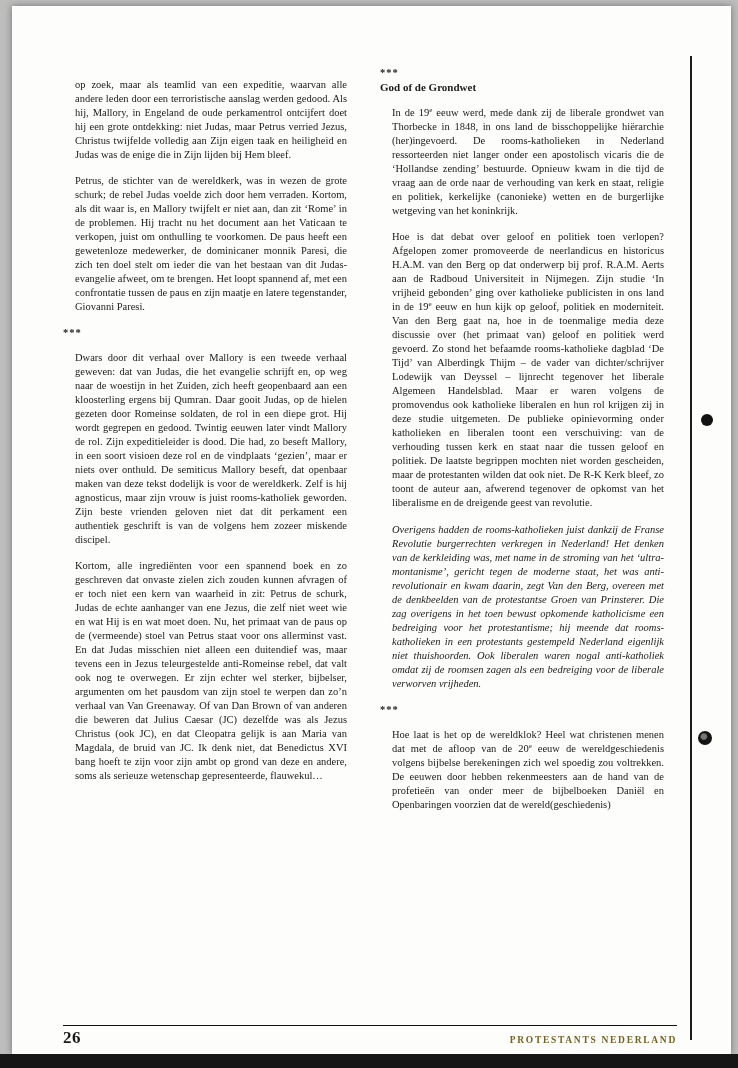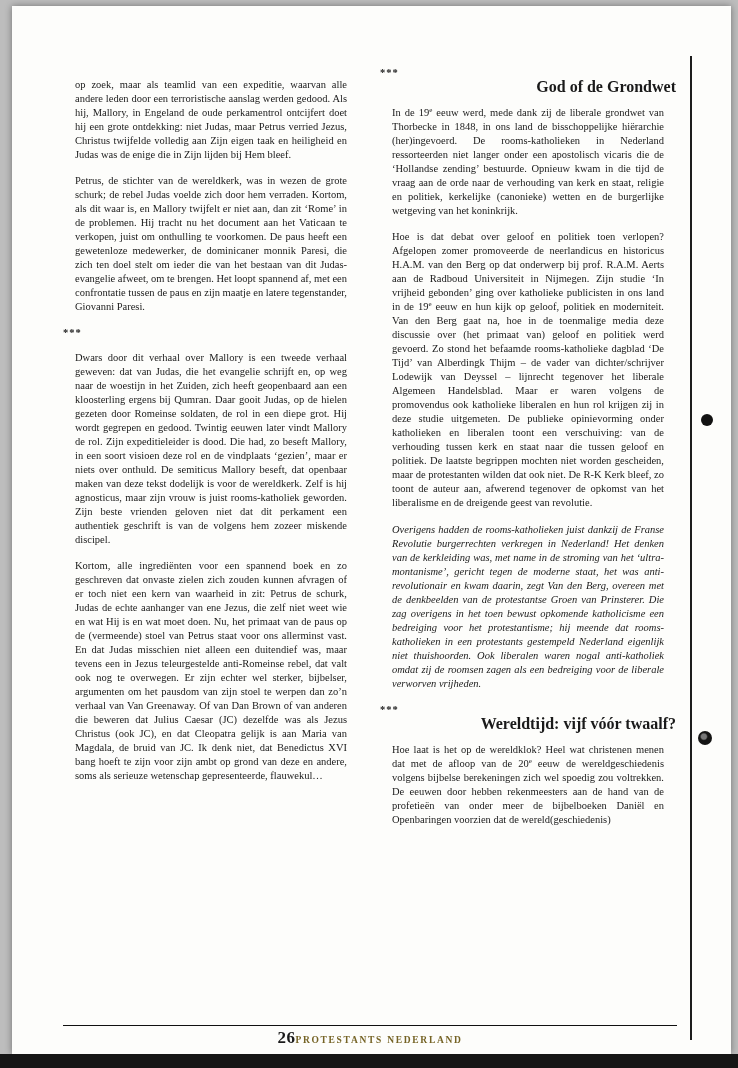--- a/index.html
+++ b/index.html
@@ -15,31 +15,31 @@
   .columns{
     position:absolute;left:51px;top:60px;width:614px;
     display:flex;gap:21px;
   }
   .column{width:296px;font-size:10.5px;line-height:14px;}
   .column p{
     margin:12px;text-align:justify;hyphens:auto;-webkit-hyphens:auto;
   }
   .column p.space-before{margin-top:13px;font-style:italic;}
   .column h3{
-    margin:0;font-size:16px;line-height:14px;font-weight:bold;text-align:right;
+    margin:0;font-size:11px;line-height:14px;font-weight:bold;
   }
   .sep{margin:11px 0 1px;font-weight:bold;letter-spacing:1px;line-height:13px;}
   .column .sep:first-child{margin-top:0;}
   sup{font-size:7px;line-height:0;vertical-align:super;}
   .margin-rule{
     position:absolute;left:678px;top:50px;width:2px;height:984px;background:#1d1d1d;
   }
   .footer{position:absolute;left:51px;right:54px;bottom:6px;}
   .footer-rule{border-top:1.4px solid #101010;margin-bottom:2px;}
-  .footer-row{display:flex;justify-content:center;align-items:baseline;}
+  .footer-row{display:flex;justify-content:space-between;align-items:baseline;}
   .page-number{font-size:17px;font-weight:bold;letter-spacing:.5px;}
   .magazine-title{
     font-size:9.5px;letter-spacing:1.7px;font-weight:600;color:#756325;
   }
   .dot{position:absolute;border-radius:50%;background:#121212;}
   .dot1{left:701px;top:414px;width:12px;height:12px;}
   .dot2{
     left:698px;top:731px;width:14px;height:14px;
     background:radial-gradient(circle at 42% 40%, #777 0 2.5px, #141414 4px);
   }
@@ -61,21 +61,20 @@
           <p>Dwars door dit verhaal over Mallory is een tweede verhaal geweven: dat van Judas, die het evangelie schrijft en, op weg naar de woestijn in het Zuiden, zich heeft geopenbaard aan een kloosterling ergens bij Qumran. Daar gooit Judas, op de hielen gezeten door Romeinse soldaten, de rol in een diepe grot. Hij wordt gegrepen en gedood. Twintig eeuwen later vindt Mallory de rol. Zijn expeditieleider is dood. Die had, zo beseft Mallory, in een soort visioen deze rol en de vindplaats ‘gezien’, maar er niets over onthuld. De semiticus Mallory beseft, dat openbaar maken van deze tekst dodelijk is voor de wereldkerk. Zelf is hij agnosticus, maar zijn vrouw is juist rooms-katholiek geworden. Zijn beste vrienden geloven niet dat dit perkament een authentiek geschrift is van de volgens hem zozeer miskende discipel.</p>
           <p>Kortom, alle ingrediënten voor een spannend boek en zo geschreven dat onvaste zielen zich zouden kunnen afvragen of er toch niet een kern van waarheid in zit: Petrus de schurk, Judas de echte aanhanger van ene Jezus, die zelf niet weet wie en wat Hij is en wat moet doen. Nu, het primaat van de paus op de (vermeende) stoel van Petrus staat voor ons allerminst vast. En dat Judas misschien niet alleen een duitendief was, maar tevens een in Jezus teleurgestelde anti-Romeinse rebel, dat valt ook nog te overwegen. Er zijn echter wel sterker, bijbelser, argumenten om het pausdom van zijn stoel te werpen dan zo’n verhaal van Van Greenaway. Of van Dan Brown of van anderen die beweren dat Julius Caesar (JC) dezelfde was als Jezus Christus (ook JC), en dat Cleopatra gelijk is aan Maria van Magdala, de bruid van JC. Ik denk niet, dat Benedictus XVI bang hoeft te zijn voor zijn ambt op grond van deze en andere, soms als serieuze wetenschap gepresenteerde, flauwekul…</p>
         </div>
       <div class="column">
           <div class="sep">***</div>
           <h3>God of de Grondwet</h3>
           <p>In de 19<sup>e</sup> eeuw werd, mede dank zij de liberale grondwet van Thorbecke in 1848, in ons land de bisschoppelijke hiërarchie (her)ingevoerd. De rooms-katholieken in Nederland ressorteerden niet langer onder een apostolisch vicaris die de ‘Hollandse zending’ bestuurde. Opnieuw kwam in die tijd de vraag aan de orde naar de verhouding van kerk en staat, religie en politiek, kerkelijke (canonieke) wetten en de burgerlijke wetgeving van het koninkrijk.</p>
           <p>Hoe is dat debat over geloof en politiek toen verlopen? Afgelopen zomer promoveerde de neerlandicus en historicus H.A.M. van den Berg op dat onderwerp bij prof. R.A.M. Aerts aan de Radboud Universiteit in Nijmegen. Zijn studie ‘In vrijheid gebonden’ ging over katholieke publicisten in ons land in de 19<sup>e</sup> eeuw en hun kijk op geloof, politiek en moderniteit. Van den Berg gaat na, hoe in de toenmalige media deze discussie over (het primaat van) geloof en politiek werd gevoerd. Zo stond het befaamde rooms-katholieke dagblad ‘De Tijd’ van Alberdingk Thijm – de vader van dichter/schrijver Lodewijk van Deyssel – lijnrecht tegenover het liberale Algemeen Handelsblad. Maar er waren volgens de promovendus ook katholieke liberalen en hun rol krijgen zij in deze studie uitgemeten. De publieke opinievorming onder katholieken en liberalen toont een verschuiving: van de verhouding tussen kerk en staat naar die tussen geloof en politiek. De laatste begrippen mochten niet worden gescheiden, maar de protestanten wilden dat ook niet. De R-K Kerk bleef, zo toont de auteur aan, afwerend tegenover de opkomst van het liberalisme en de dreigende geest van revolutie.</p>
           <p class="space-before">Overigens hadden de rooms-katholieken juist dankzij de Franse Revolutie burgerrechten verkregen in Nederland! Het denken van de kerkleiding was, met name in de stroming van het ‘ultra-montanisme’, gericht tegen de moderne staat, het was anti-revolutionair en kwam daarin, zegt Van den Berg, overeen met de denkbeelden van de protestantse Groen van Prinsterer. Die zag overigens in het toen bewust opkomende katholicisme een bedreiging voor het protestantisme; hij meende dat rooms-katholieken in een protestants gestempeld Nederland eigenlijk niet thuishoorden. Ook liberalen waren nogal anti-katholiek omdat zij de roomsen zagen als een bedreiging voor de liberale verworven vrijheden.</p>
           <div class="sep">***</div>
-          <h3>Wereldtijd: vijf vóór twaalf?</h3>
           <p>Hoe laat is het op de wereldklok? Heel wat christenen menen dat met de afloop van de 20<sup>e</sup> eeuw de wereldgeschiedenis volgens bijbelse berekeningen zich wel spoedig zou voltrekken. De eeuwen door hebben rekenmeesters aan de hand van de profetieën van onder meer de bijbelboeken Daniël en Openbaringen voorzien dat de wereld(geschiedenis)</p>
         </div>
     </div>
 
     <div class="margin-rule"></div>
 
     <div class="footer">
       <div class="footer-rule"></div>
       <div class="footer-row">
         <span class="page-number">26</span>

